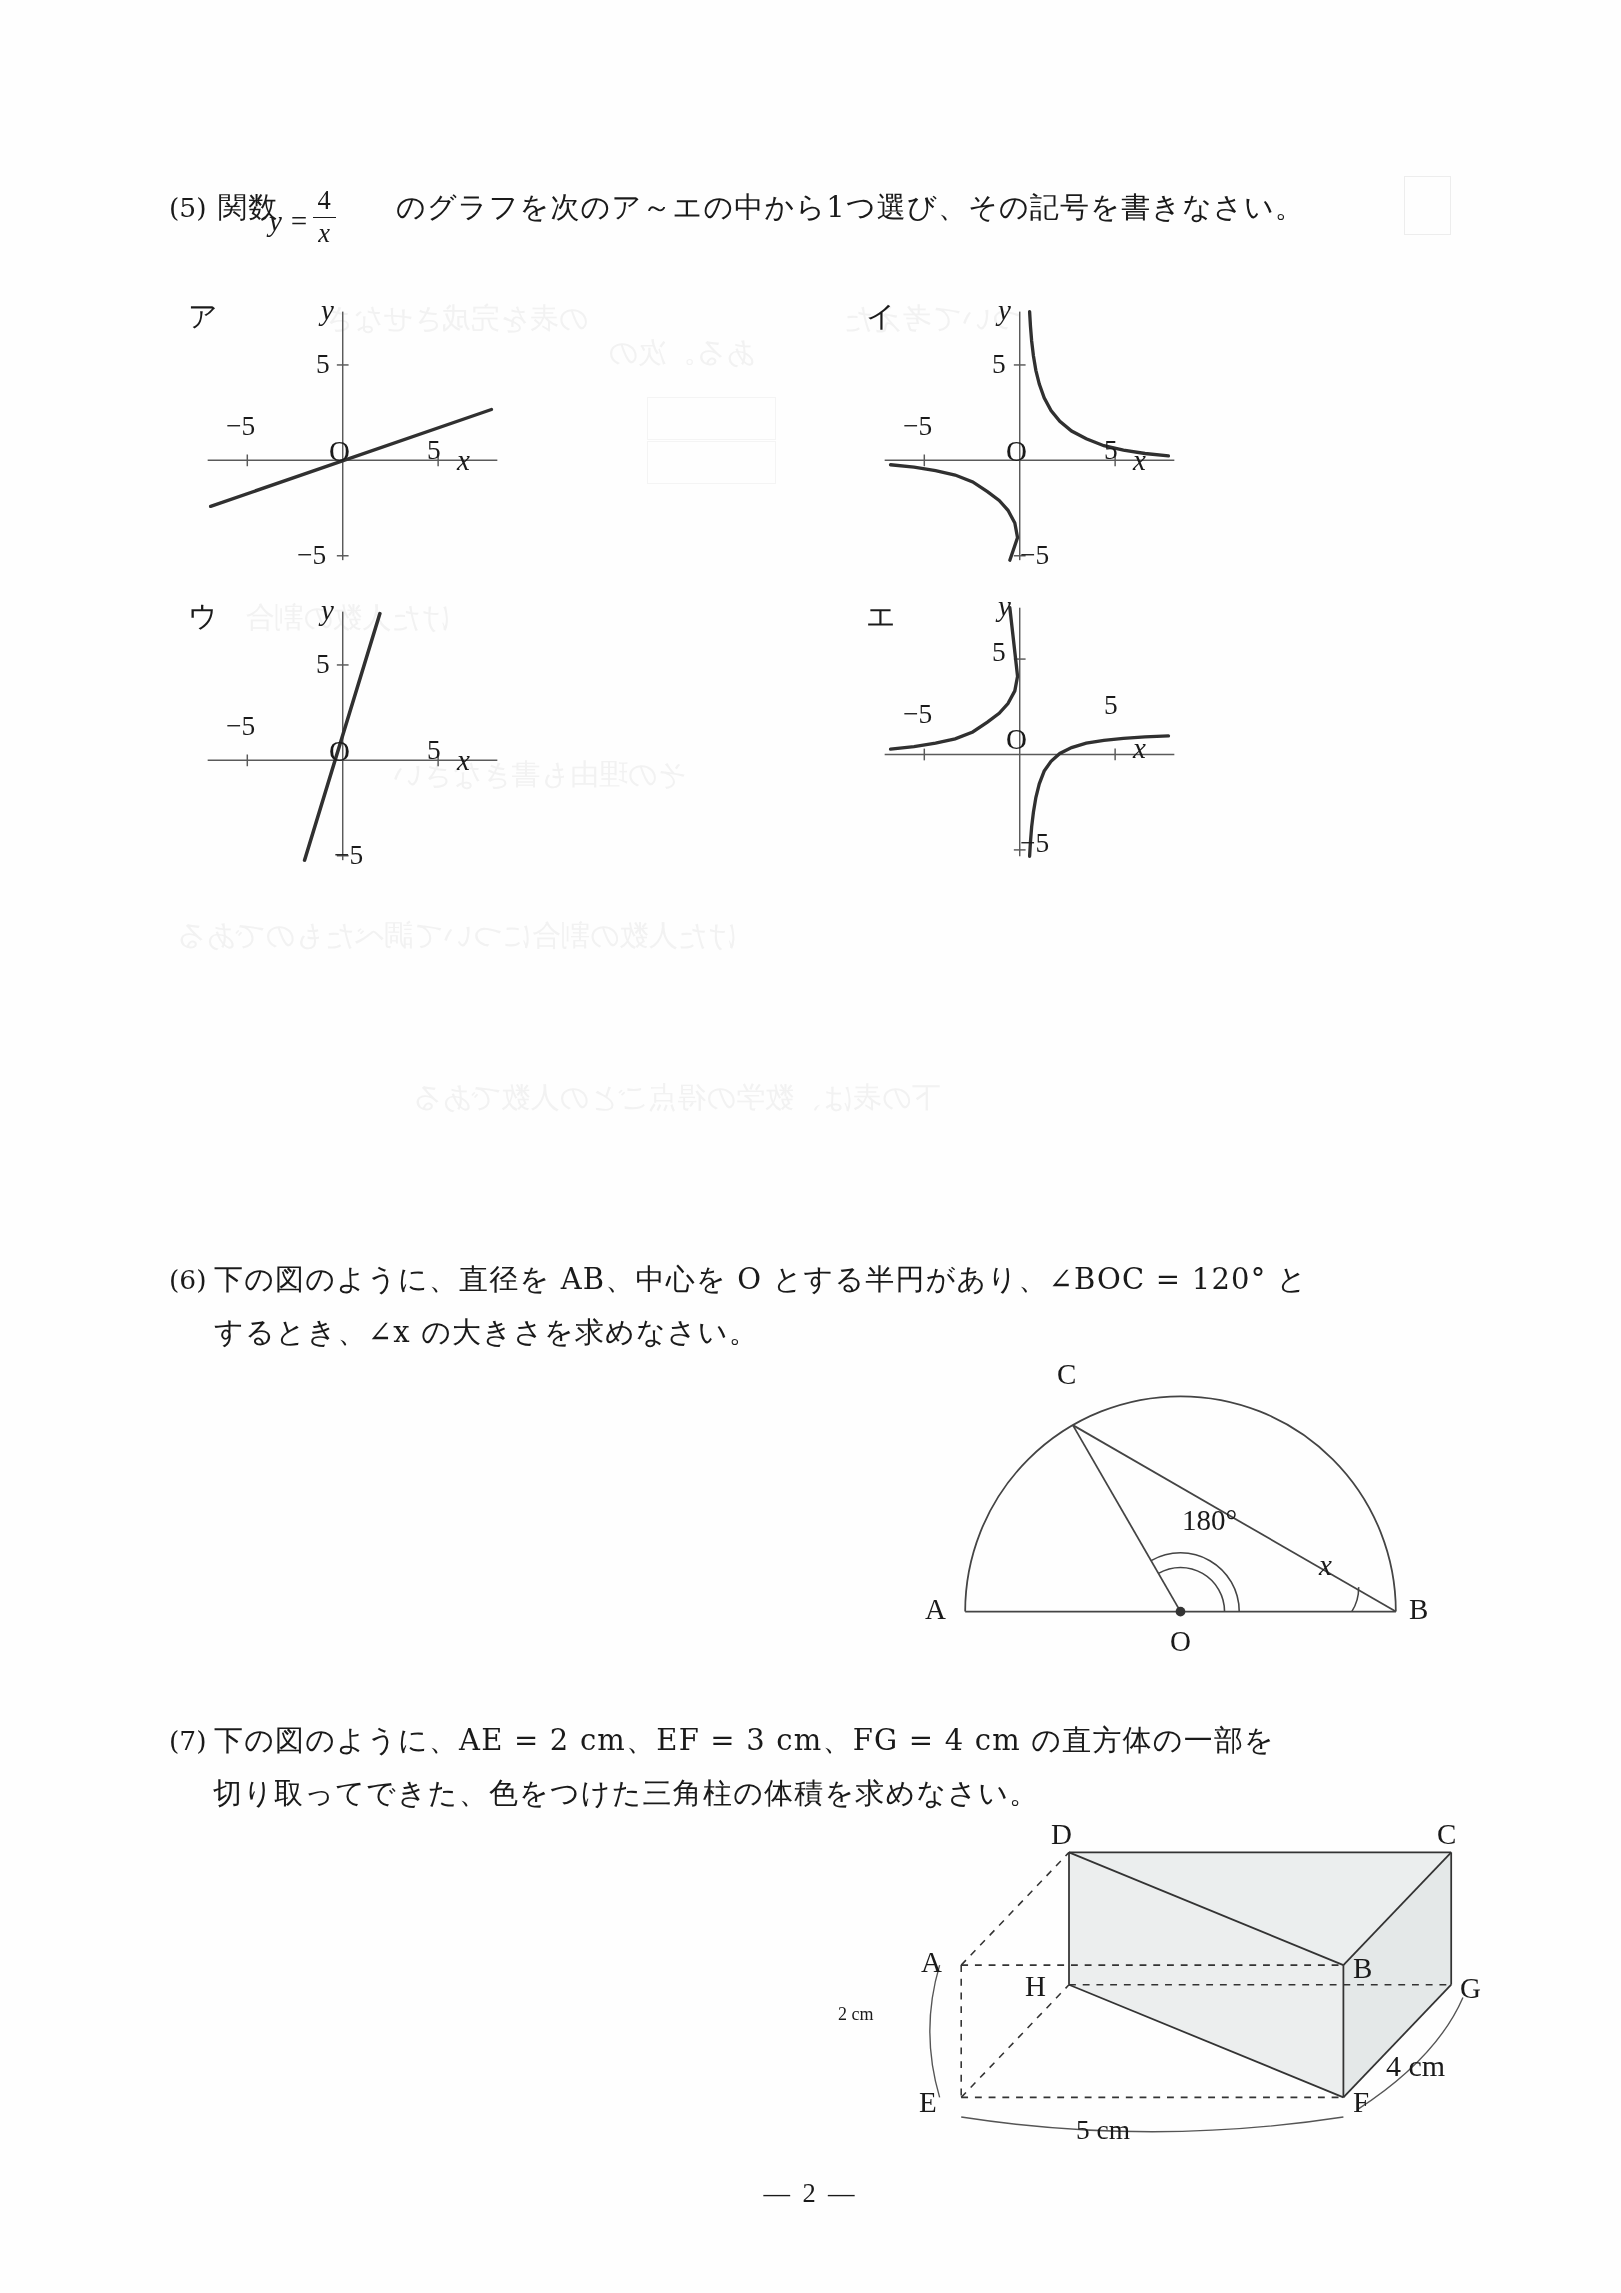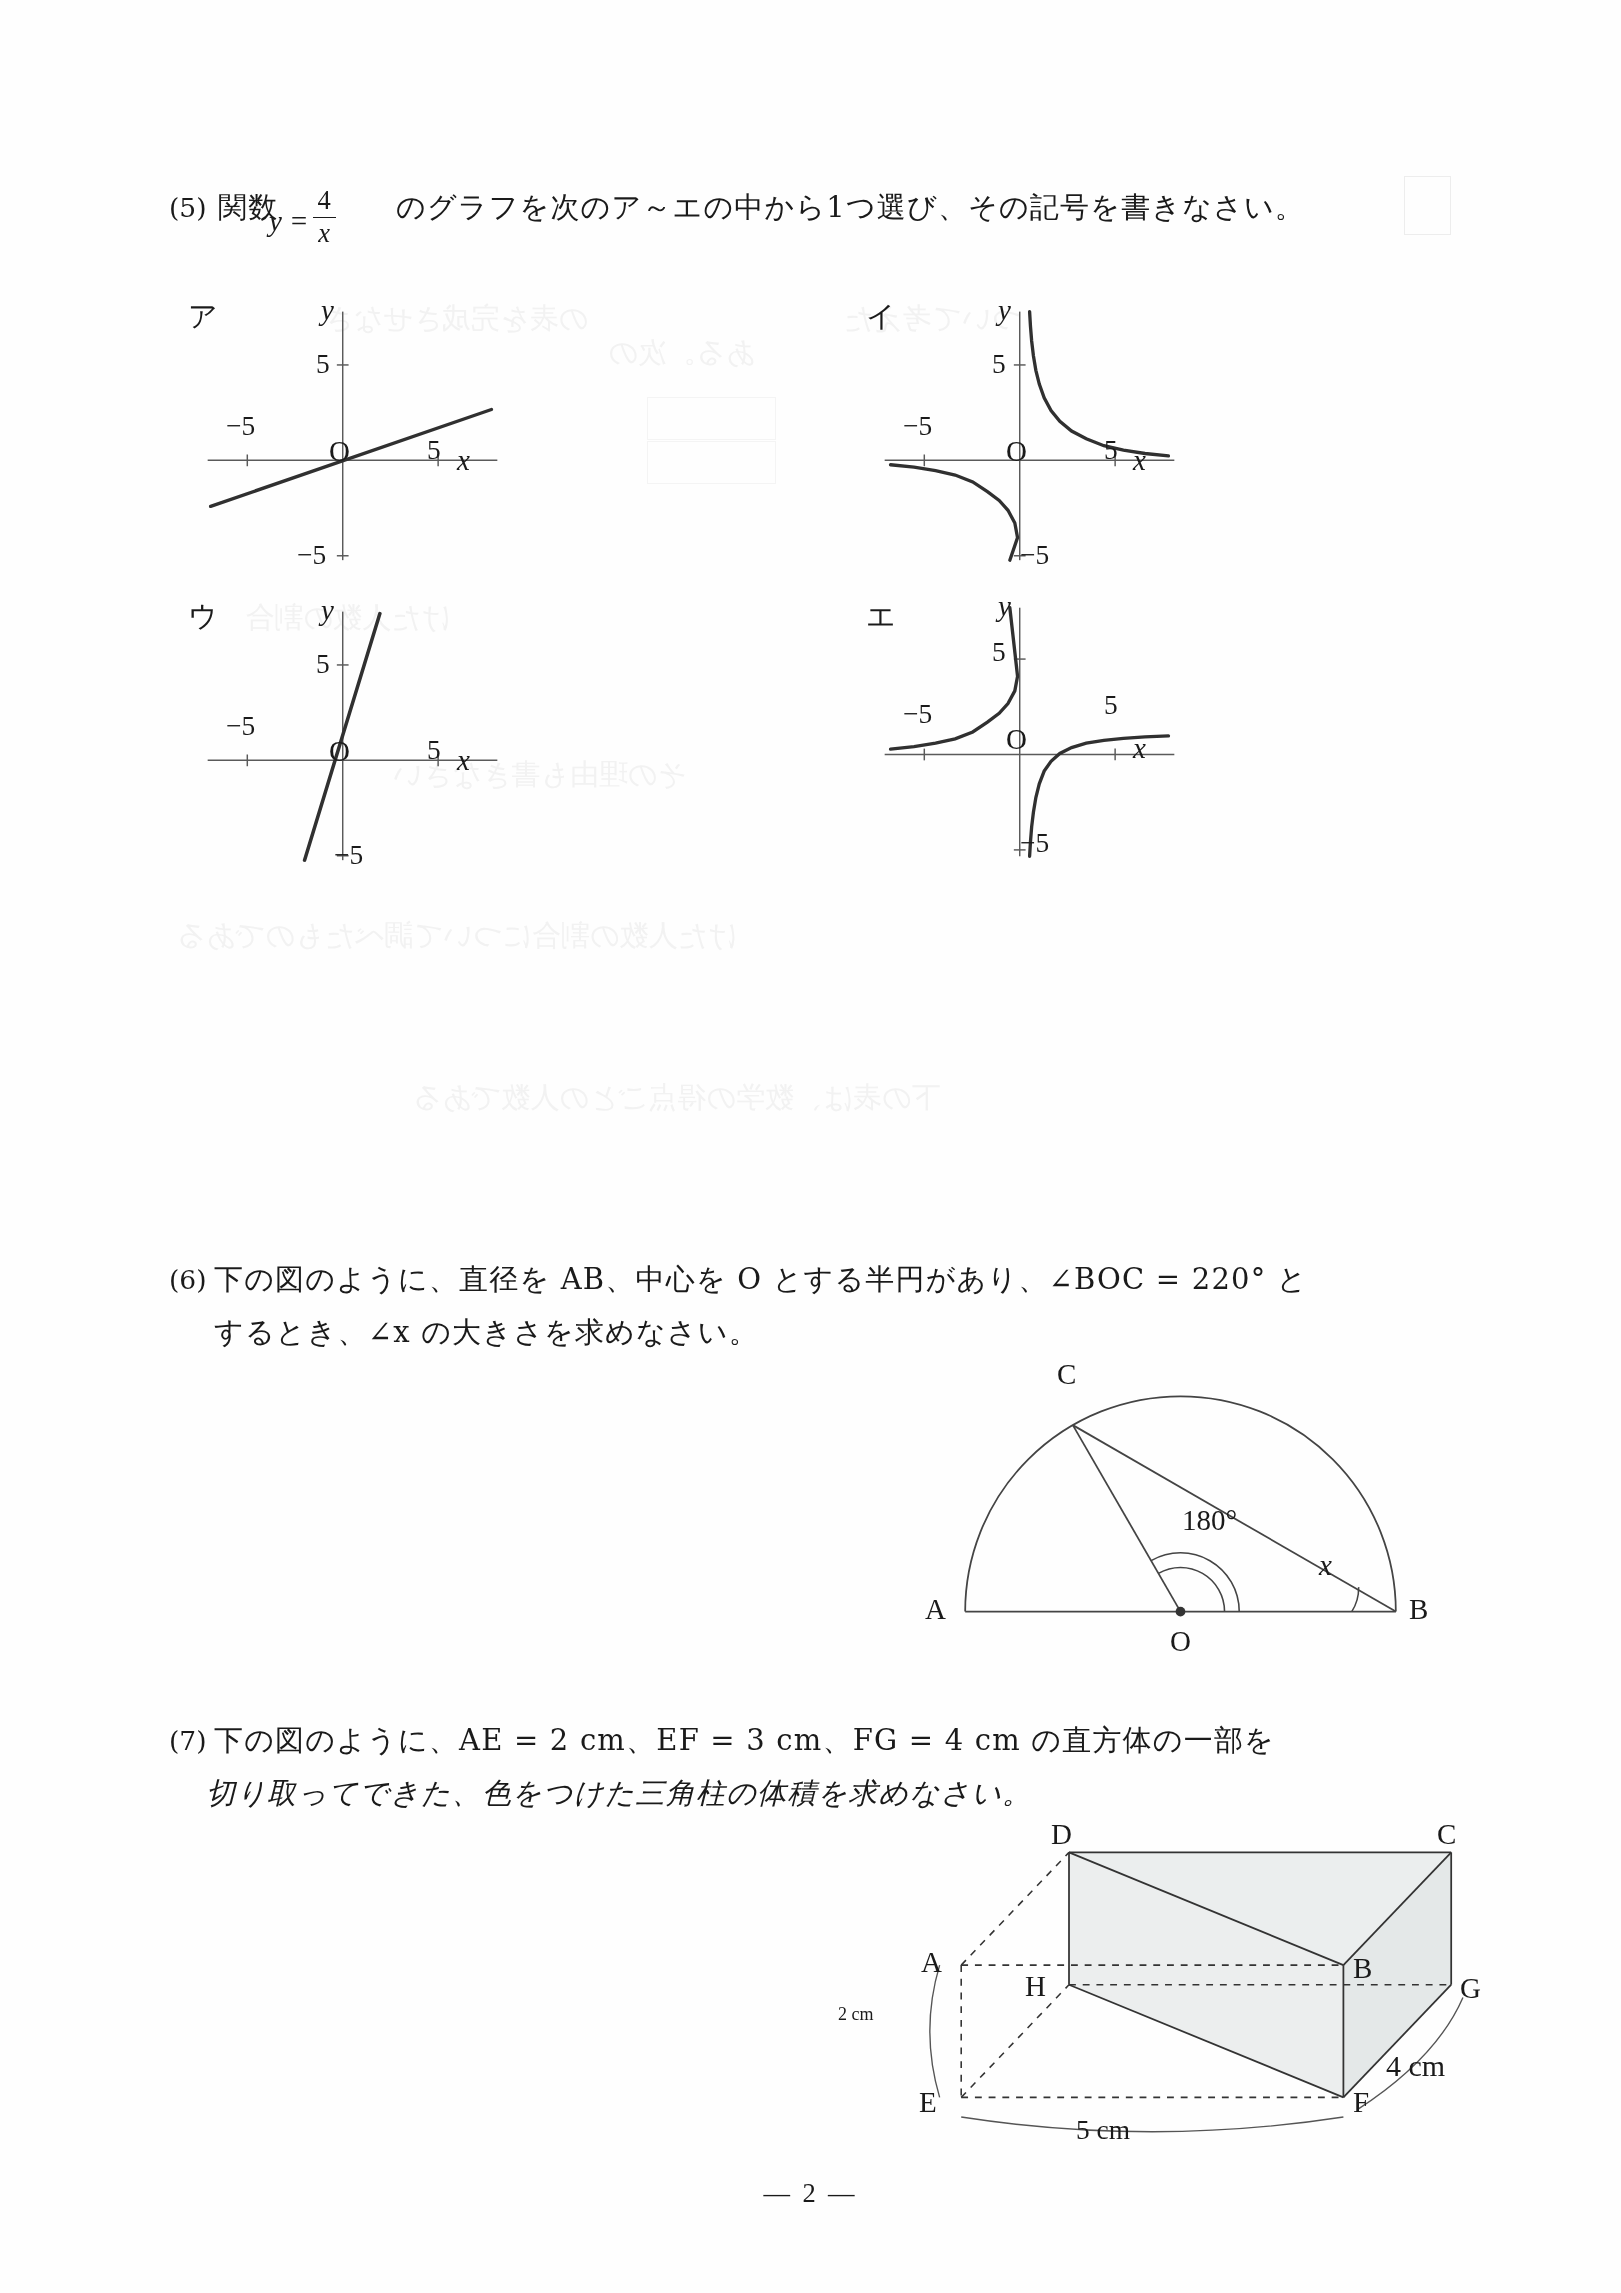--- a/index.html
+++ b/index.html
@@ -211,21 +211,21 @@
   </div>
   <div style="position:absolute; left:998px; top:590px; font-size:29px; font-style:italic;">y</div>
   <div style="position:absolute; left:1133px; top:732px; font-size:29px; font-style:italic;">x</div>
   <div style="position:absolute; left:992px; top:637px; font-size:27.4px;">5</div>
   <div style="position:absolute; left:1020px; top:828px; font-size:27.4px;">−5</div>
   <div style="position:absolute; left:903px; top:699px; font-size:27.4px;">−5</div>
   <div style="position:absolute; left:1104px; top:690px; font-size:27.4px;">5</div>
   <div style="position:absolute; left:1006px; top:723px; font-size:29px;">O</div>
 
   <div class="qnum jp" style="left:169px; top:1264px;">(6)</div>
-  <div class="qtext jp" style="left:214px; top:1260px;">下の図のように、直径を AB、中心を O とする半円があり、∠BOC = 220° と</div>
+  <div class="qtext jp" style="left:214px; top:1260px;">下の図のように、直径を AB、中心を O とする半円があり、∠BOC = 120° と</div>
   <div class="qtext jp" style="left:214px; top:1313px;">するとき、∠x の大きさを求めなさい。</div>
 
   <div class="figure" style="left:921px; top:1362px;">
     <svg width="519" height="323" viewBox="0 0 530 330">
 
       <path d="M 45 255 A 220 220 0 0 1 485 255" fill="none" stroke="#444" stroke-width="1.8"></path>
       <line x1="45" y1="255" x2="485" y2="255" stroke="#444" stroke-width="1.8"></line>
 
       <line x1="265" y1="255" x2="155" y2="64.5" stroke="#444" stroke-width="1.8"></line>
       <line x1="155" y1="64.5" x2="485" y2="255" stroke="#444" stroke-width="1.8"></line>
@@ -239,21 +239,21 @@
   </div>
   <div style="position:absolute; left:925px; top:1593px; font-size:29px;">A</div>
   <div style="position:absolute; left:1409px; top:1593px; font-size:29px;">B</div>
   <div style="position:absolute; left:1057px; top:1358px; font-size:29px;">C</div>
   <div style="position:absolute; left:1170px; top:1625px; font-size:29px;">O</div>
   <div style="position:absolute; left:1182px; top:1504px; font-size:29px;">180°</div>
   <div style="position:absolute; left:1319px; top:1549px; font-size:29px; font-style:italic;">x</div>
 
   <div class="qnum jp" style="left:169px; top:1725px;">(7)</div>
   <div class="qtext jp" style="left:214px; top:1721px;">下の図のように、AE = 2 cm、EF = 3 cm、FG = 4 cm の直方体の一部を</div>
-  <div class="qtext jp" style="left:206px; top:1774px;font-style:italic;">切り取ってできた、色をつけた三角柱の体積を求めなさい。</div>
+  <div class="qtext jp" style="left:213px; top:1774px;">切り取ってできた、色をつけた三角柱の体積を求めなさい。</div>
 
   <div class="figure" style="left:863px; top:1823px;">
     <svg width="608" height="392" viewBox="0 0 620 400">
 
       <polygon points="210,30 600,30 490,145" fill="#ebeeee" stroke="none"></polygon>
       <polygon points="600,30 600,165 490,280 490,145" fill="#e4e8e8" stroke="none"></polygon>
       <polygon points="210,30 490,145 490,280 210,165" fill="#eceeee" stroke="none"></polygon>
 
       <line x1="100" y1="145" x2="210" y2="30" stroke="#333" stroke-width="1.6" stroke-dasharray="7 7"></line>
       <line x1="100" y1="145" x2="490" y2="145" stroke="#333" stroke-width="1.6" stroke-dasharray="7 7"></line>

